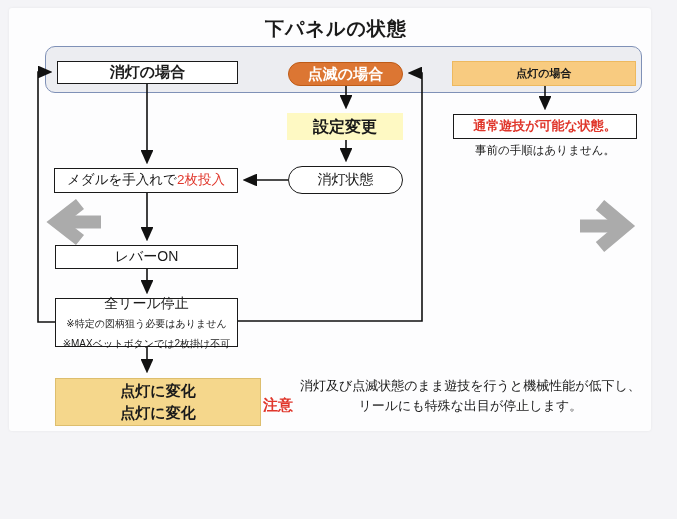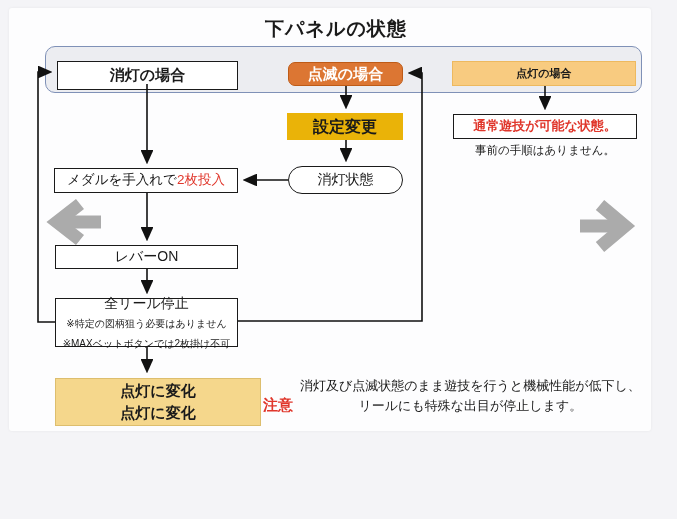--- a/index.html
+++ b/index.html
@@ -21,24 +21,24 @@
   .state-container{
     position:absolute;left:45px;top:46px;width:597px;height:47px;
     background:#ecedf1;border:1.5px solid #7f91b7;border-radius:10px;
     box-sizing:border-box;
   }
   .fbox{
     position:absolute;display:flex;align-items:center;justify-content:center;
     box-sizing:border-box;text-align:center;color:#1a1a1a;line-height:1.25;
   }
   .white-box{background:#ffffff;border:1.8px solid #1a1a1a;}
-  .box-off   {left:57px; top:61px; width:181px;height:29px;font-size:15px;font-weight:600;justify-content:center;}
-  .box-blink {left:288px;top:62px; width:115px;height:24px;background:#dc7633;border:1.5px solid #be5b17;border-radius:7px;color:#ffffff;font-size:15px;font-weight:600;}
+  .box-off   {left:57px; top:61px; width:181px;height:23px;font-size:15px;font-weight:600;justify-content:center;}
+  .box-blink {left:288px;top:62px; width:115px;height:24px;background:#dc7633;border:1.5px solid #be5b17;border-radius:12px;color:#ffffff;font-size:15px;font-weight:600;}
   .box-lit   {left:452px;top:61px; width:184px;height:25px;background:#f8cb80;border:1px solid #edb95f;font-size:11px;font-weight:600;}
-  .box-setting{left:287px;top:113px;width:116px;height:27px;background:#eab308;font-size:16px;font-weight:600;}
+  .box-setting{left:287px;top:113px;width:116px;height:27px;background:#fef9c3;font-size:16px;font-weight:600;}
   .box-offstate{left:288px;top:166px;width:115px;height:28px;font-size:14px;border-radius:14px;}
   .box-normal{left:453px;top:114px;width:184px;height:25px;border:1.5px solid #1a1a1a;background:#fff;
               color:#e0362b;font-size:13px;font-weight:700;}
   .no-steps{
     position:absolute;left:453px;top:143px;width:184px;text-align:center;
     font-size:11.5px;color:#1a1a1a;
   }
   .box-insert{left:54px;top:168px;width:184px;height:25px;font-size:13.5px;}
   .box-insert .hl{color:#e0362b;}
   .box-lever {left:55px;top:245px;width:183px;height:24px;font-size:14px;}

